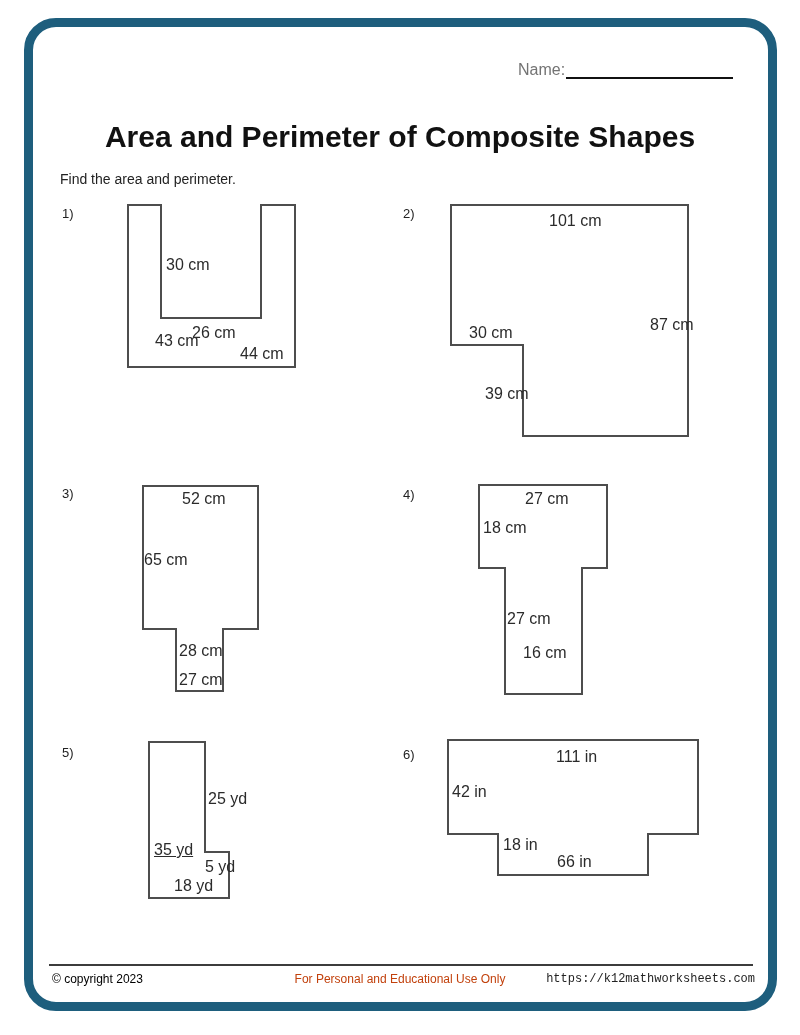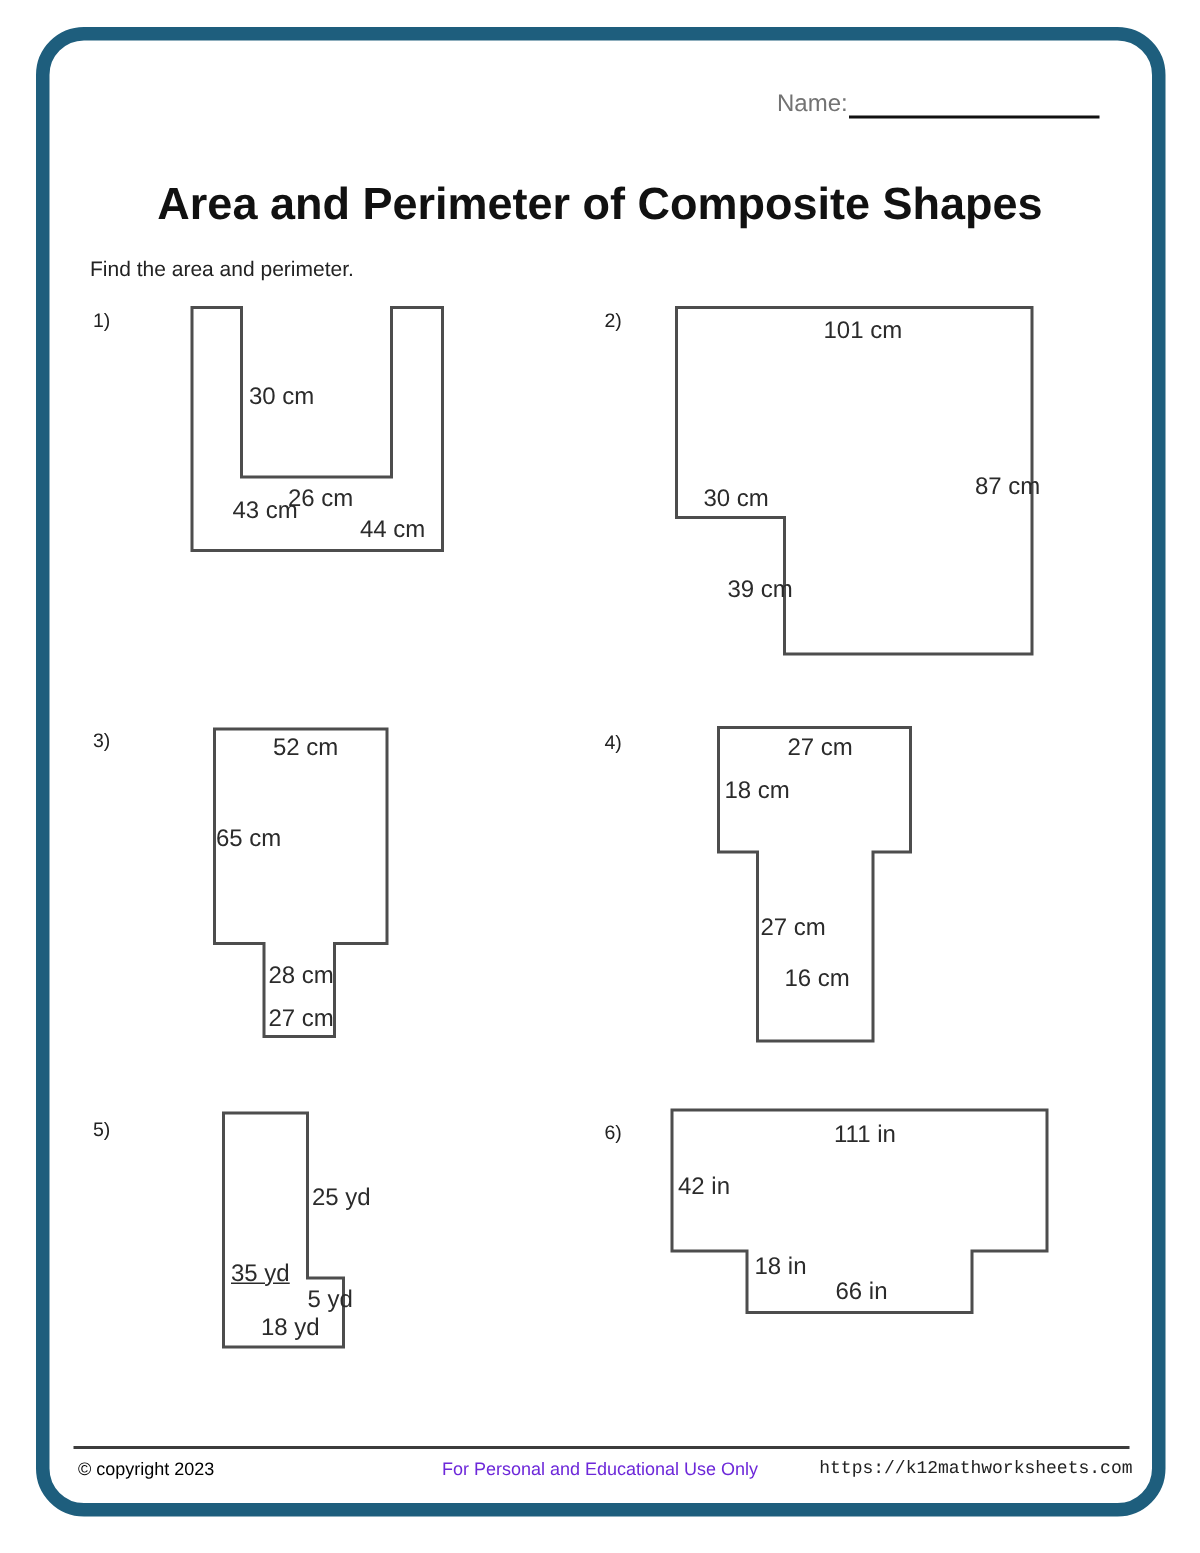--- a/index.html
+++ b/index.html
@@ -35,21 +35,21 @@
   .instruction { position: absolute; top: 171px; left: 60px; font-size: 14px; color: #222; }
   .shapes-svg { position: absolute; left: 0; top: 0; width: 800px; height: 1035px; }
   .shapes-svg polygon { fill: none; stroke: #4d4d4d; stroke-width: 2; }
   .problem-number { position: absolute; font-size: 13px; color: #222; }
   .dim-label { position: absolute; font-size: 16px; color: #2b2b2b; white-space: nowrap; }
   .footer-line {
     position: absolute; top: 964px; left: 49px; width: 704px;
     border-bottom: 2px solid #3c3c3c;
   }
   .footer-left { position: absolute; top: 972px; left: 52px; font-size: 12px; color: #000000; }
-  .footer-center { position: absolute; top: 972px; left: 0; right: 0; text-align: center; font-size: 12px; color: #6d28d9; }
+  .footer-center { position: absolute; top: 972px; left: 0; right: 0; text-align: center; font-size: 12px; color: #c2410c; }
   .footer-right { position: absolute; top: 972px; right: 45px; font-size: 12px; color: #222; font-family: Liberation Mono, monospace; }
 </style>
 </head>
 <body>
 
 <div class="page">
 
   <div class="page-border"></div>
 
   <div class="name-row">Name:</div>

